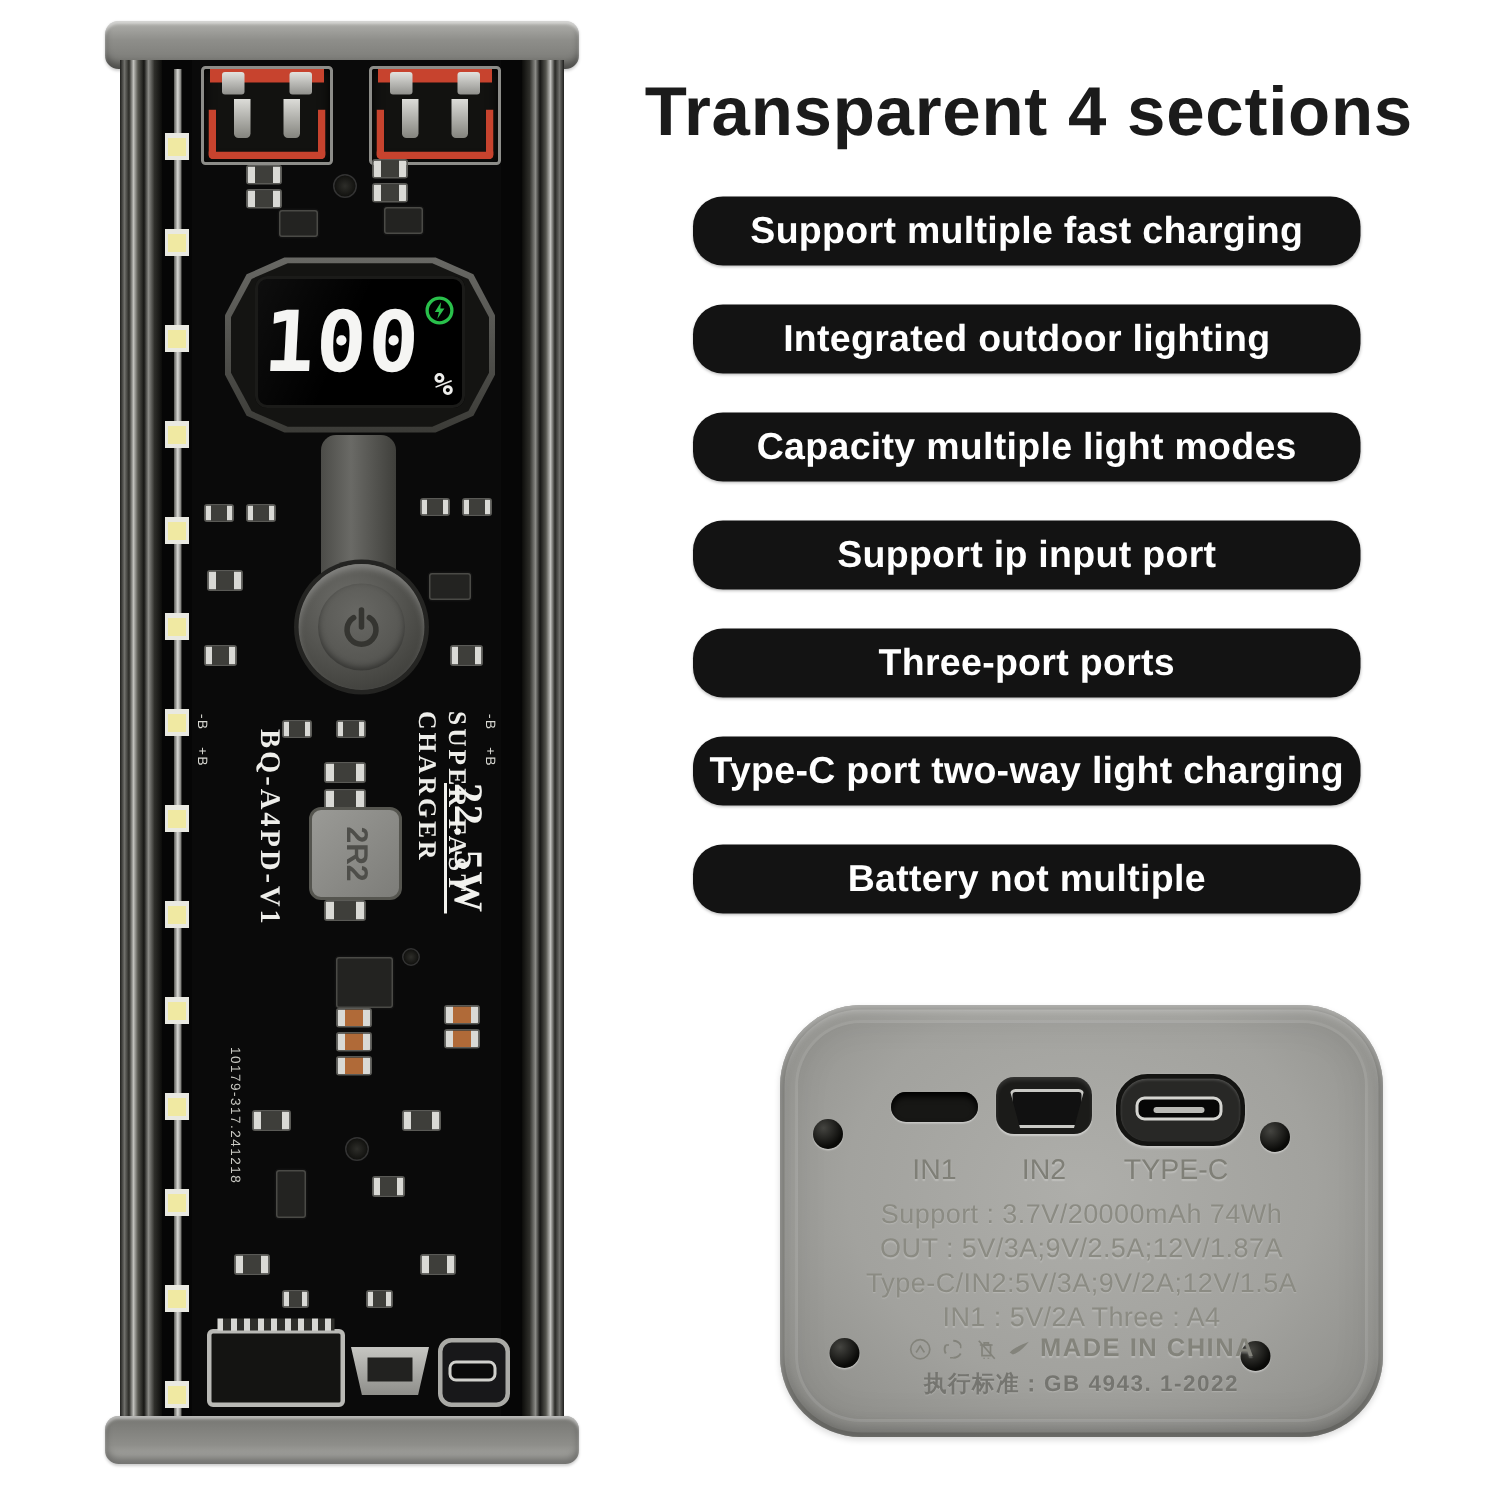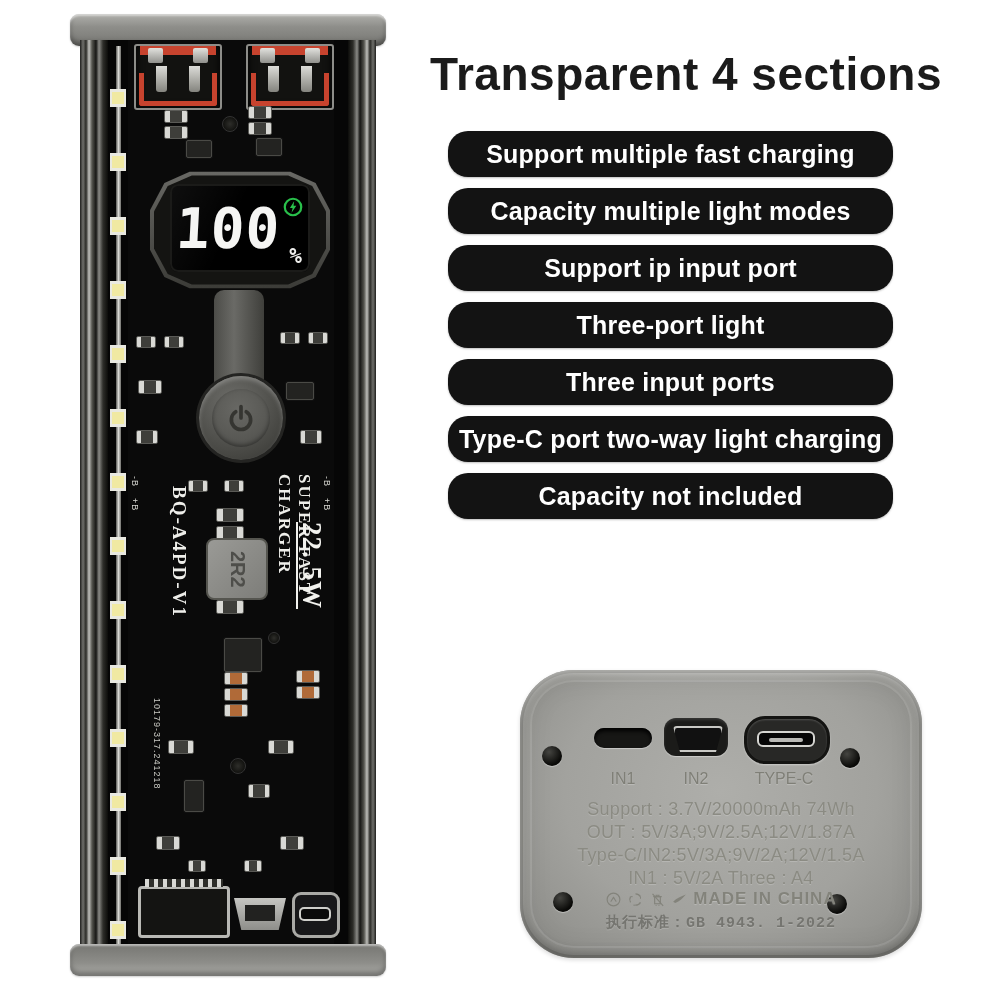--- a/index.html
+++ b/index.html
@@ -86,43 +86,43 @@
   
   .conn-l{position:absolute;left:10px;top:846px;width:86px;height:46px;background:#141412;border:3px solid #b9b9b5;border-radius:4px;}
   .conn-pins{position:absolute;top:-10px;left:4px;right:4px;height:8px;background:repeating-linear-gradient(to right,#d8d8d4 0 4px,#2e2e2a 4px 9px);}
   .conn-m{position:absolute;left:106px;top:858px;width:52px;height:32px;background:linear-gradient(#c6c6c2,#8e8e8a);clip-path:polygon(0 0,100% 0,86% 100%,14% 100%);}
   .conn-m-inner{position:absolute;left:11px;top:7px;width:30px;height:16px;background:#222220;}
   .conn-c{position:absolute;left:164px;top:852px;width:42px;height:40px;background:#18181a;border:3px solid #aaaaa6;border-radius:9px;}
   .conn-c-slot{position:absolute;left:4px;top:12px;width:28px;height:10px;background:#0a0a0a;border:2px solid #cfcfcb;border-radius:5px;}
 
   
   .title{position:absolute;left:402px;top:18px;width:540px;text-align:right;color:#1b1b1b;font-size:46px;line-height:50px;font-weight:600;letter-spacing:.5px;}
-  .bars{position:absolute;left:448px;top:131px;width:445px;display:flex;flex-direction:column;gap:11px;}
+  .bars{position:absolute;left:462px;top:131px;width:445px;display:flex;flex-direction:column;gap:26px;}
   .bar{height:46px;border-radius:20px;background:#131313;color:#ffffff;display:flex;align-items:center;justify-content:center;font-size:25px;font-weight:600;letter-spacing:.2px;box-shadow:0 1px 2px rgba(0,0,0,.25);}
 
   
   .bottom-device{position:absolute;left:520px;top:670px;width:402px;height:288px;border-radius:54px;
     background:radial-gradient(ellipse at 50% 42%,#aeaeaa 0%,#a2a29e 55%,#90908c 88%,#7e7e7a 100%);
     box-shadow:inset 0 3px 6px rgba(255,255,255,.45),inset 0 -6px 10px rgba(0,0,0,.25),inset 0 0 0 3px rgba(110,110,105,.6),0 2px 4px rgba(0,0,0,.15);}
   .face{position:absolute;inset:10px;border-radius:44px;box-shadow:inset 0 0 0 2px rgba(255,255,255,.12),inset 0 0 24px rgba(0,0,0,.08);}
   .bport-in1{position:absolute;left:74px;top:58px;width:58px;height:20px;border-radius:10px;background:#171715;box-shadow:inset 0 3px 4px #000,0 1px 1px rgba(255,255,255,.4);}
   .bport-in2{position:absolute;left:144px;top:48px;width:64px;height:38px;border-radius:12px;background:#1b1b19;box-shadow:0 1px 1px rgba(255,255,255,.4),inset 0 2px 3px rgba(255,255,255,.12);}
   .bmicro{position:absolute;left:9px;top:8px;width:46px;height:22px;background:#111111;border:2px solid #c9c9c5;border-radius:4px;clip-path:polygon(0 0,100% 0,86% 100%,14% 100%);}
   .bport-tc{position:absolute;left:224px;top:46px;width:80px;height:42px;border-radius:21px;background:#282826;border:3px solid #141412;box-shadow:0 1px 2px rgba(255,255,255,.4),inset 0 1px 2px rgba(255,255,255,.2);}
   .btc-slot{position:absolute;left:10px;top:12px;width:54px;height:12px;border-radius:6px;background:#060606;border:2px solid #d5d5d1;}
   .btc-tongue{position:absolute;left:22px;top:19px;width:34px;height:4px;background:#b9b9b5;border-radius:2px;}
   .screw{position:absolute;width:20px;height:20px;border-radius:50%;background:radial-gradient(circle at 35% 30%,#454541,#0a0a08 68%);box-shadow:0 1px 1px rgba(255,255,255,.4);}
   .s1{left:22px;top:76px;} .s2{left:320px;top:78px;} .s3{left:33px;top:222px;} .s4{left:307px;top:224px;}
-  .plabel{position:absolute;top:100px;font-size:16px;color:#7f7f77;text-align:center;text-shadow:0 1px 1px rgba(255,255,255,.25);}
+  .plabel{position:absolute;top:100px;font-size:19px;color:#7f7f77;text-align:center;text-shadow:0 1px 1px rgba(255,255,255,.25);}
   .pl1{left:74px;width:58px;} .pl2{left:144px;width:64px;} .pl3{left:214px;width:100px;}
   .specs{position:absolute;left:10px;right:10px;top:128px;text-align:center;font-size:18px;line-height:23px;color:#8b8b83;letter-spacing:.3px;text-shadow:0 1px 1px rgba(255,255,255,.22);}
   .made-row{position:absolute;left:0;right:0;top:219px;display:flex;align-items:center;justify-content:center;gap:5px;}
   .reg-icon{width:17px;height:17px;}
   .made-label{font-weight:bold;font-size:17px;letter-spacing:1px;color:#83837b;text-shadow:0 1px 1px rgba(255,255,255,.25);}
-  .standard{position:absolute;left:0;right:0;top:243px;text-align:center;font-size:15px;font-weight:bold;color:#757570;letter-spacing:1px;text-shadow:0 1px 1px rgba(255,255,255,.2);font-family:Liberation Mono, monospace;}
+  .standard{position:absolute;left:0;right:0;top:243px;text-align:center;font-size:15px;font-weight:bold;color:#757570;letter-spacing:1px;text-shadow:0 1px 1px rgba(255,255,255,.2);}
 </style>
 </head>
 <body>
 
 <div class="stage">
 
   <section class="front-device">
     <div class="cap cap-top"></div>
     <div class="shell-body">
       <div class="shell-edge left"></div>
@@ -234,26 +234,26 @@
       </div>
     </div>
     <div class="cap cap-bottom"></div>
   </section>
 
   <h1 class="title">
     <div>Transparent 4 sections</div>
   </h1>
   <div class="bars">
     <div class="bar">Support multiple fast charging</div>
+    <div class="bar">Integrated outdoor lighting</div>
     <div class="bar">Capacity multiple light modes</div>
     <div class="bar">Support ip input port</div>
-    <div class="bar">Three-port light</div>
-    <div class="bar">Three input ports</div>
+    <div class="bar">Three-port ports</div>
     <div class="bar">Type-C port two-way light charging</div>
-    <div class="bar">Capacity not included</div>
+    <div class="bar">Battery not multiple</div>
   </div>
 
   <section class="bottom-device">
     <div class="face"></div>
     <div class="bport-in1"></div>
     <div class="bport-in2">
       <div class="bmicro"></div>
     </div>
     <div class="bport-tc">
       <div class="btc-slot"></div>

